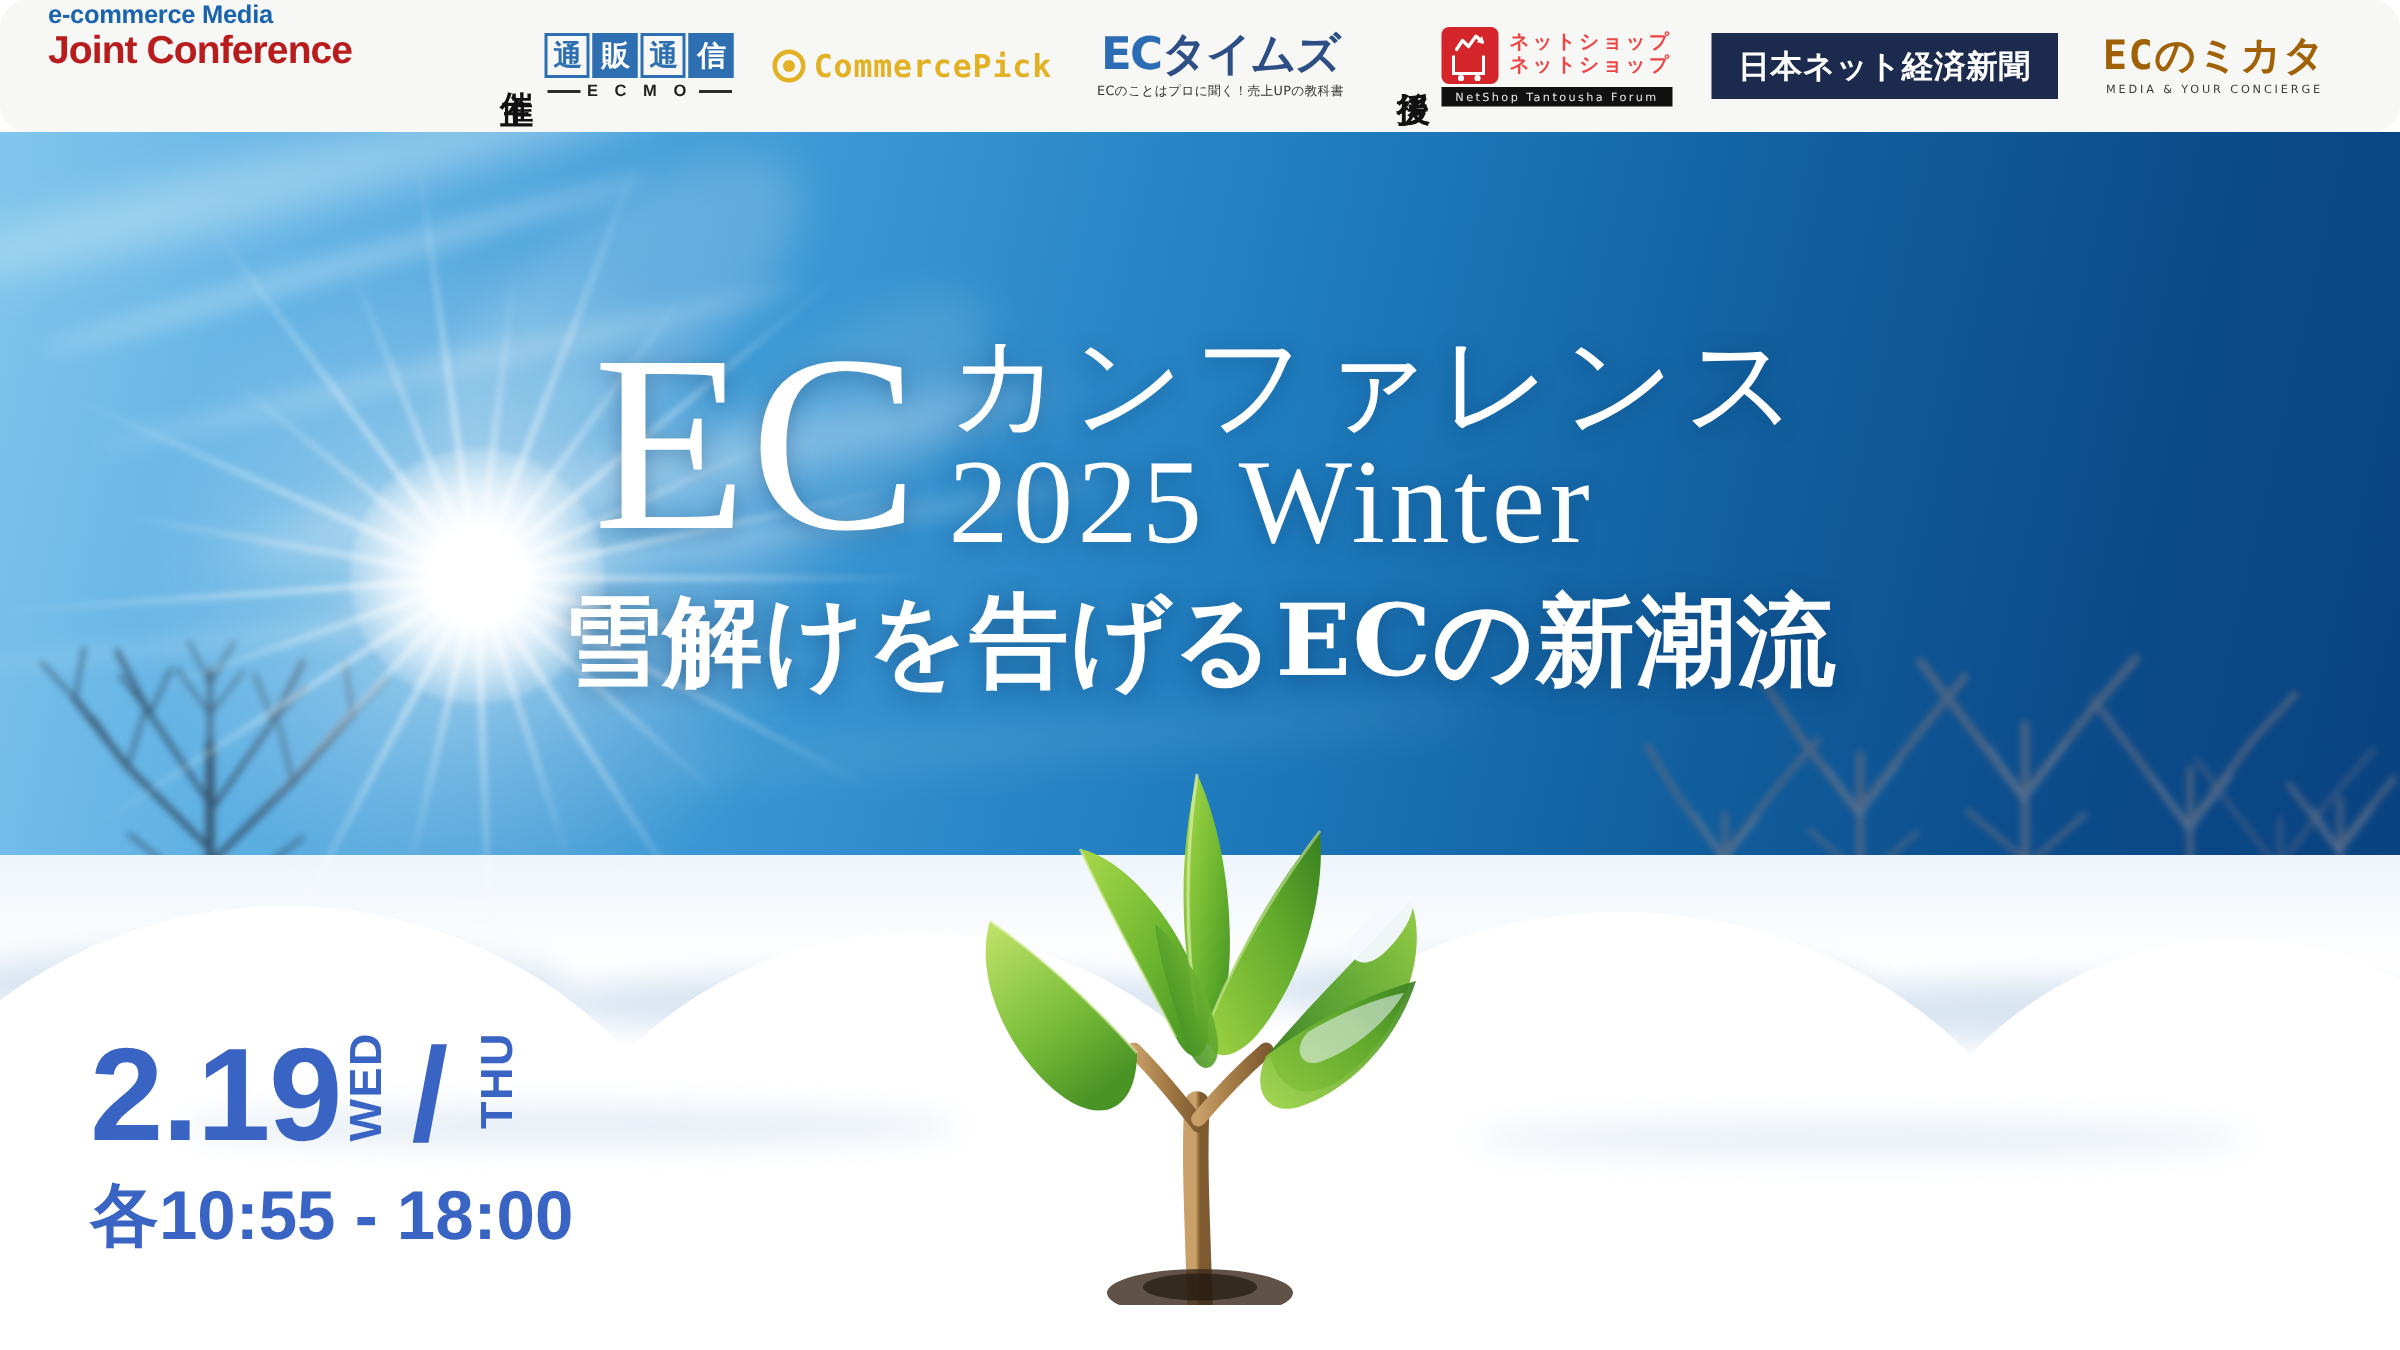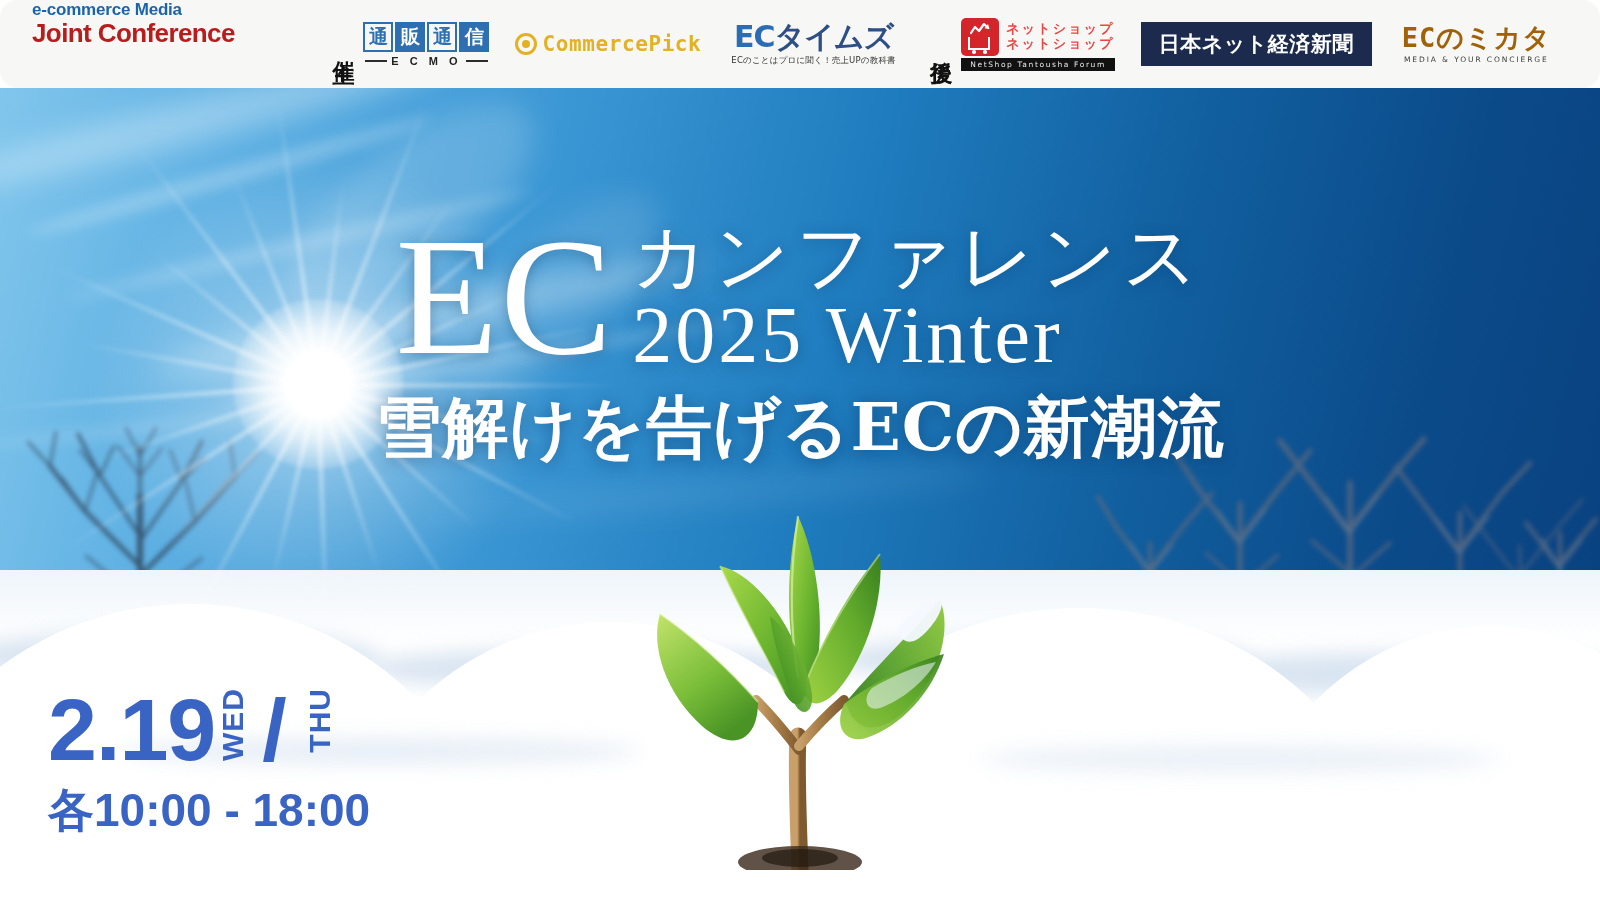--- a/index.html
+++ b/index.html
@@ -252,21 +252,21 @@
   .sub2{
     margin-top:4px;
     font-family:"DejaVu Serif","Liberation Serif",serif;
     font-weight:bold;color:#fff;
     font-size:50px;letter-spacing:1px;line-height:1.15;
     text-shadow:0 2px 16px rgba(8,45,90,.45);
   }
 
   
   .dateblock{
-    position:absolute;left:48px;bottom:58px;z-index:25;color:#3a64c4;
+    position:absolute;left:60px;bottom:58px;z-index:25;color:#3a64c4;
   }
   .date-main{
     display:flex;align-items:flex-start;
     font-weight:bold;font-size:88px;line-height:1;
     letter-spacing:-1px;
     font-family:"Liberation Sans","DejaVu Sans",sans-serif;
   }
   .dow{
     writing-mode:vertical-rl;transform:rotate(180deg);
     font-size:30px;font-weight:bold;letter-spacing:1px;
@@ -563,17 +563,17 @@
       <div class="sub1">雪解けを告げるECの新潮流</div>
     </div>
 
     <div class="dateblock">
       <div class="date-main">
         <span>2.19</span>
         <span class="dow">WED</span>
         <span class="slash">/</span>
         <span class="dow">THU</span>
       </div>
-      <div class="date-time">各10:00 - 18:00</div>
+      <div class="date-time">各10:55 - 18:00</div>
     </div>
 
   </div>
 </div>
 
 </body></html>

